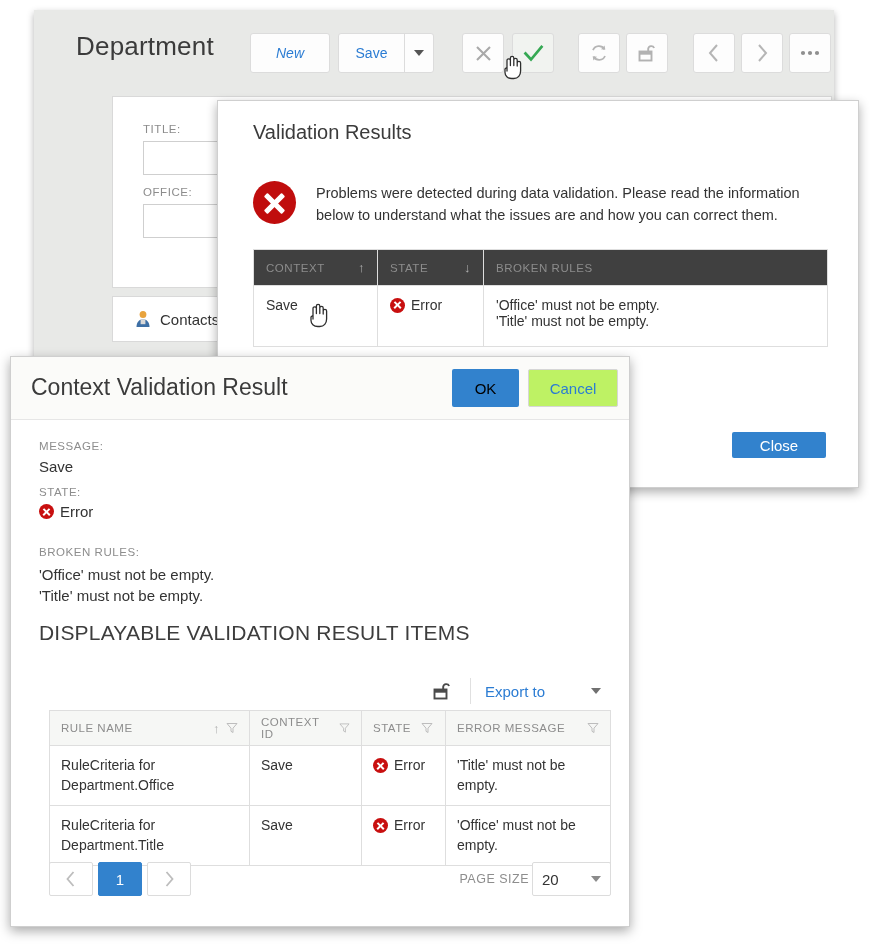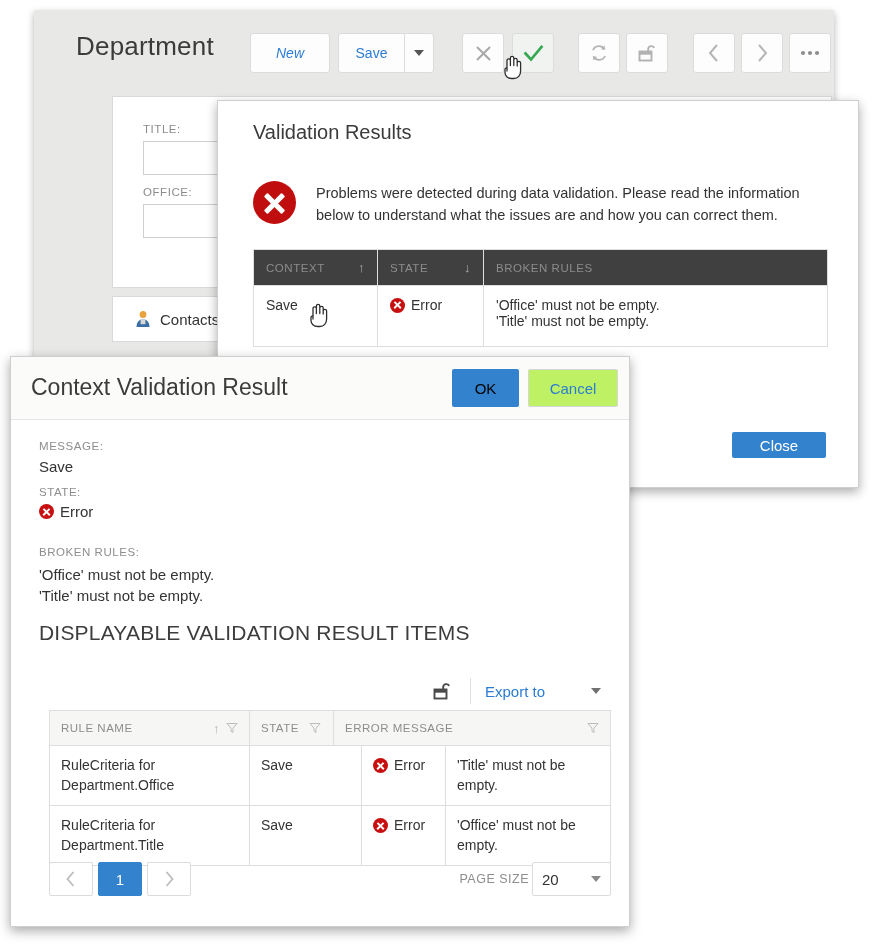--- a/index.html
+++ b/index.html
@@ -408,20 +408,26 @@
 
   <div id="grid-wrap">
     <div id="grid-head">
       <div class="g-th gc-rule">
         <span>RULE NAME</span>
         <span class="funnel" style="margin-left:auto;color:#b0b0b0;font-size:13px">↑</span>
         <svg width="12" height="12" viewBox="0 0 12 12">
           <path d="M1 1.5 H11 L7 6.2 V10.5 L5 9.3 V6.2 Z" fill="none" stroke="#bdbdbd" stroke-width="1"></path>
         </svg>
       </div>
+      <div class="g-th gc-ctx">
+        <span>CONTEXT ID</span>
+        <svg class="funnel-inline" width="12" height="12" viewBox="0 0 12 12">
+          <path d="M1 1.5 H11 L7 6.2 V10.5 L5 9.3 V6.2 Z" fill="none" stroke="#bdbdbd" stroke-width="1"></path>
+        </svg>
+      </div>
       <div class="g-th gc-state">
         <span>STATE</span>
         <svg class="funnel-inline" width="12" height="12" viewBox="0 0 12 12">
           <path d="M1 1.5 H11 L7 6.2 V10.5 L5 9.3 V6.2 Z" fill="none" stroke="#bdbdbd" stroke-width="1"></path>
         </svg>
       </div>
       <div class="g-th gc-msg">
         <span>ERROR MESSAGE</span>
         <svg class="funnel" style="margin-left:auto" width="12" height="12" viewBox="0 0 12 12">
           <path d="M1 1.5 H11 L7 6.2 V10.5 L5 9.3 V6.2 Z" fill="none" stroke="#bdbdbd" stroke-width="1"></path>

